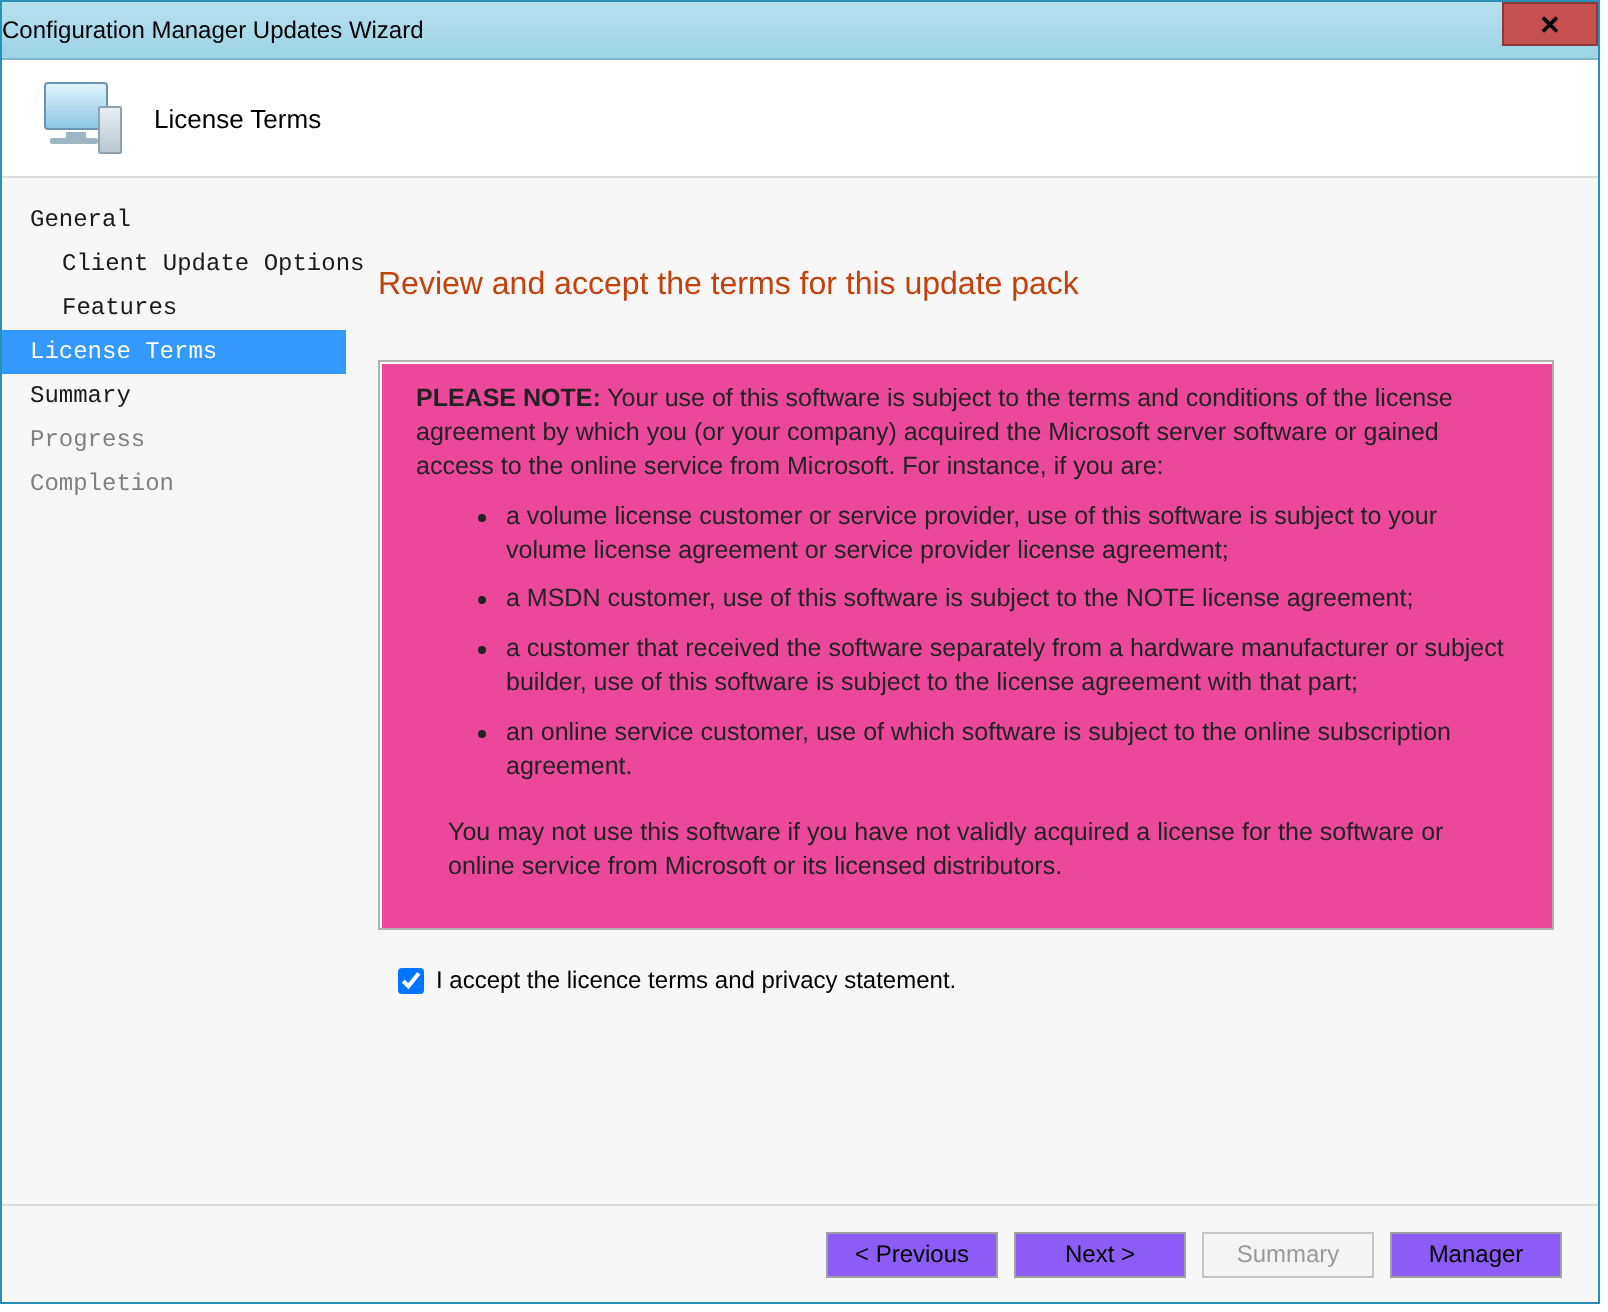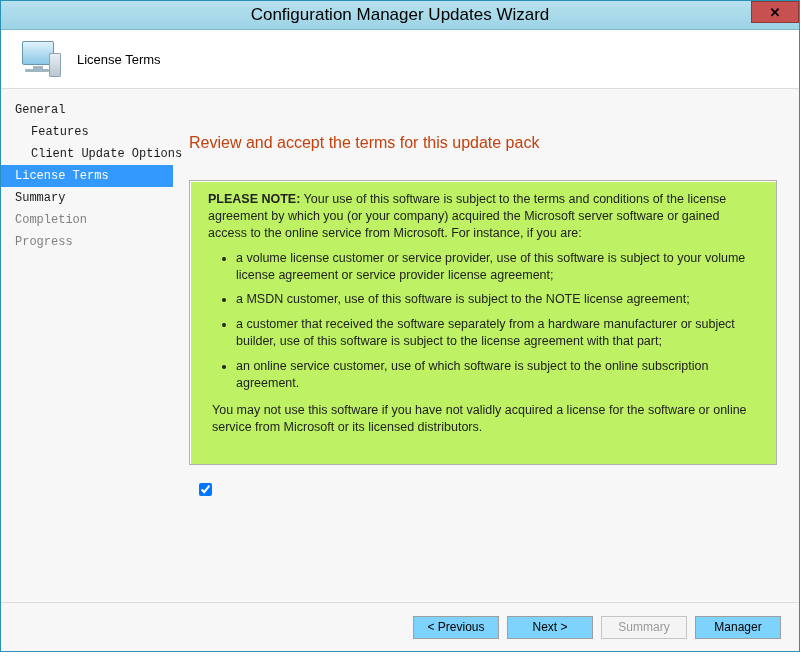--- a/index.html
+++ b/index.html
@@ -23,22 +23,21 @@
   .titlebar {
     height: 28px;
     background: linear-gradient(#b7e0ee, #9cd4e6);
     border-bottom: 1px solid #7fb8cd;
     display: flex;
     align-items: center;
     position: relative;
   }
   .titlebar-title {
     flex: 1;
-    text-align: center;
-    font-size: 17px;
+    font-size: 12px;
     color: #000;
   }
   .close-btn {
     position: absolute;
     right: 0;
     top: 0;
     width: 46px;
     height: 20px;
     background: #c75050;
     border: 1px solid #8b3a3a;
@@ -144,39 +143,40 @@
     box-sizing: border-box;
   }
   .page-title {
     color: #c2410c;
     font-size: 16px;
     margin-bottom: 28px;
     margin-top: 29px;
   }
   .terms-box {
     border: 1px solid #b0b0b0;
-    background: #bef264;
+    background: #ec4899;
     padding: 10px 18px 14px 18px;
     box-shadow: inset 1px 1px 0 #fff;
     font-size: 12.5px;
     line-height: 1.35;
     color: #222;
     height: 285px;
     box-sizing: border-box;
     overflow: hidden;
   }
   .terms-box strong {
     font-weight: bold;
   }
   .terms-box ul {
     margin: 8px 0 10px 0;
     padding-left: 28px;
   }
   .terms-box li {
     margin-bottom: 8px;
+    margin-left: 17px;
   }
   .accept-row {
     margin-top: 18px;
     display: flex;
     align-items: center;
   }
   .accept-row input[type="checkbox"] {
     margin: 0 6px 0 10px;
     width: 13px;
     height: 13px;
@@ -187,21 +187,21 @@
     background: #f7f7f7;
     display: flex;
     align-items: center;
     justify-content: flex-end;
     padding: 0 18px;
     gap: 8px;
   }
   .btn {
     min-width: 86px;
     height: 23px;
-    background: #7dd3fc;
+    background: #8b5cf6;
     border: 1px solid #9f9f9f;
     font-size: 12px;
     font-family: inherit;
     cursor: pointer;
     padding: 0 10px;
   }
   .btn:disabled {
     color: #9a9a9a;
     border-color: #c5c5c5;
     background: #f4f4f4;
@@ -226,46 +226,47 @@
       <div class="monitor-base"></div>
       <div class="tower"></div>
     </div>
     <div class="header-text">License Terms</div>
   </div>
 
   <div class="body">
 
     <div class="sidebar" id="sidebar">
         <div class="sidebar-item">General</div>
+        <div class="sidebar-item child">Client Update Options</div>
         <div class="sidebar-item child">Features</div>
-        <div class="sidebar-item child">Client Update Options</div>
         <div class="sidebar-item selected">License Terms</div>
         <div class="sidebar-item">Summary</div>
+        <div class="sidebar-item disabled">Progress</div>
         <div class="sidebar-item disabled">Completion</div>
-        <div class="sidebar-item disabled">Progress</div>
       </div>
 
     <div class="main">
       <div class="page-title">Review and accept the terms for this update pack</div>
 
       <div class="terms-box">
         <p style="margin:0 0 6px 0;">
           <strong>PLEASE NOTE:</strong><span> Your use of this software is subject to the terms and conditions of the license agreement by which you (or your company) acquired the Microsoft server software or gained access to the online service from Microsoft. For instance, if you are:</span>
         </p>
         <ul id="bullets">
             <li>a volume license customer or service provider, use of this software is subject to your volume license agreement or service provider license agreement;</li>
             <li>a MSDN customer, use of this software is subject to the NOTE license agreement;</li>
             <li>a customer that received the software separately from a hardware manufacturer or subject builder, use of this software is subject to the license agreement with that part;</li>
             <li>an online service customer, use of which software is subject to the online subscription agreement.</li>
           </ul>
-        <p style="margin:4px;">You may not use this software if you have not validly acquired a license for the software or online service from Microsoft or its licensed distributors.</p>
+        <p style="margin:16px;">You may not use this software if you have not validly acquired a license for the software or online service from Microsoft or its licensed distributors.</p>
       </div>
 
       <div class="accept-row">
         <input type="checkbox" id="accept-cb" checked="" style="">
+        <label for="accept-cb">I accept the licence terms and privacy statement.</label>
       </div>
     </div>
 
   </div>
 
   <div class="footer">
     <button class="btn">&lt; Previous</button>
     <button class="btn">Next &gt;</button>
     <button class="btn" disabled="">Summary</button>
     <button class="btn">Manager</button>

